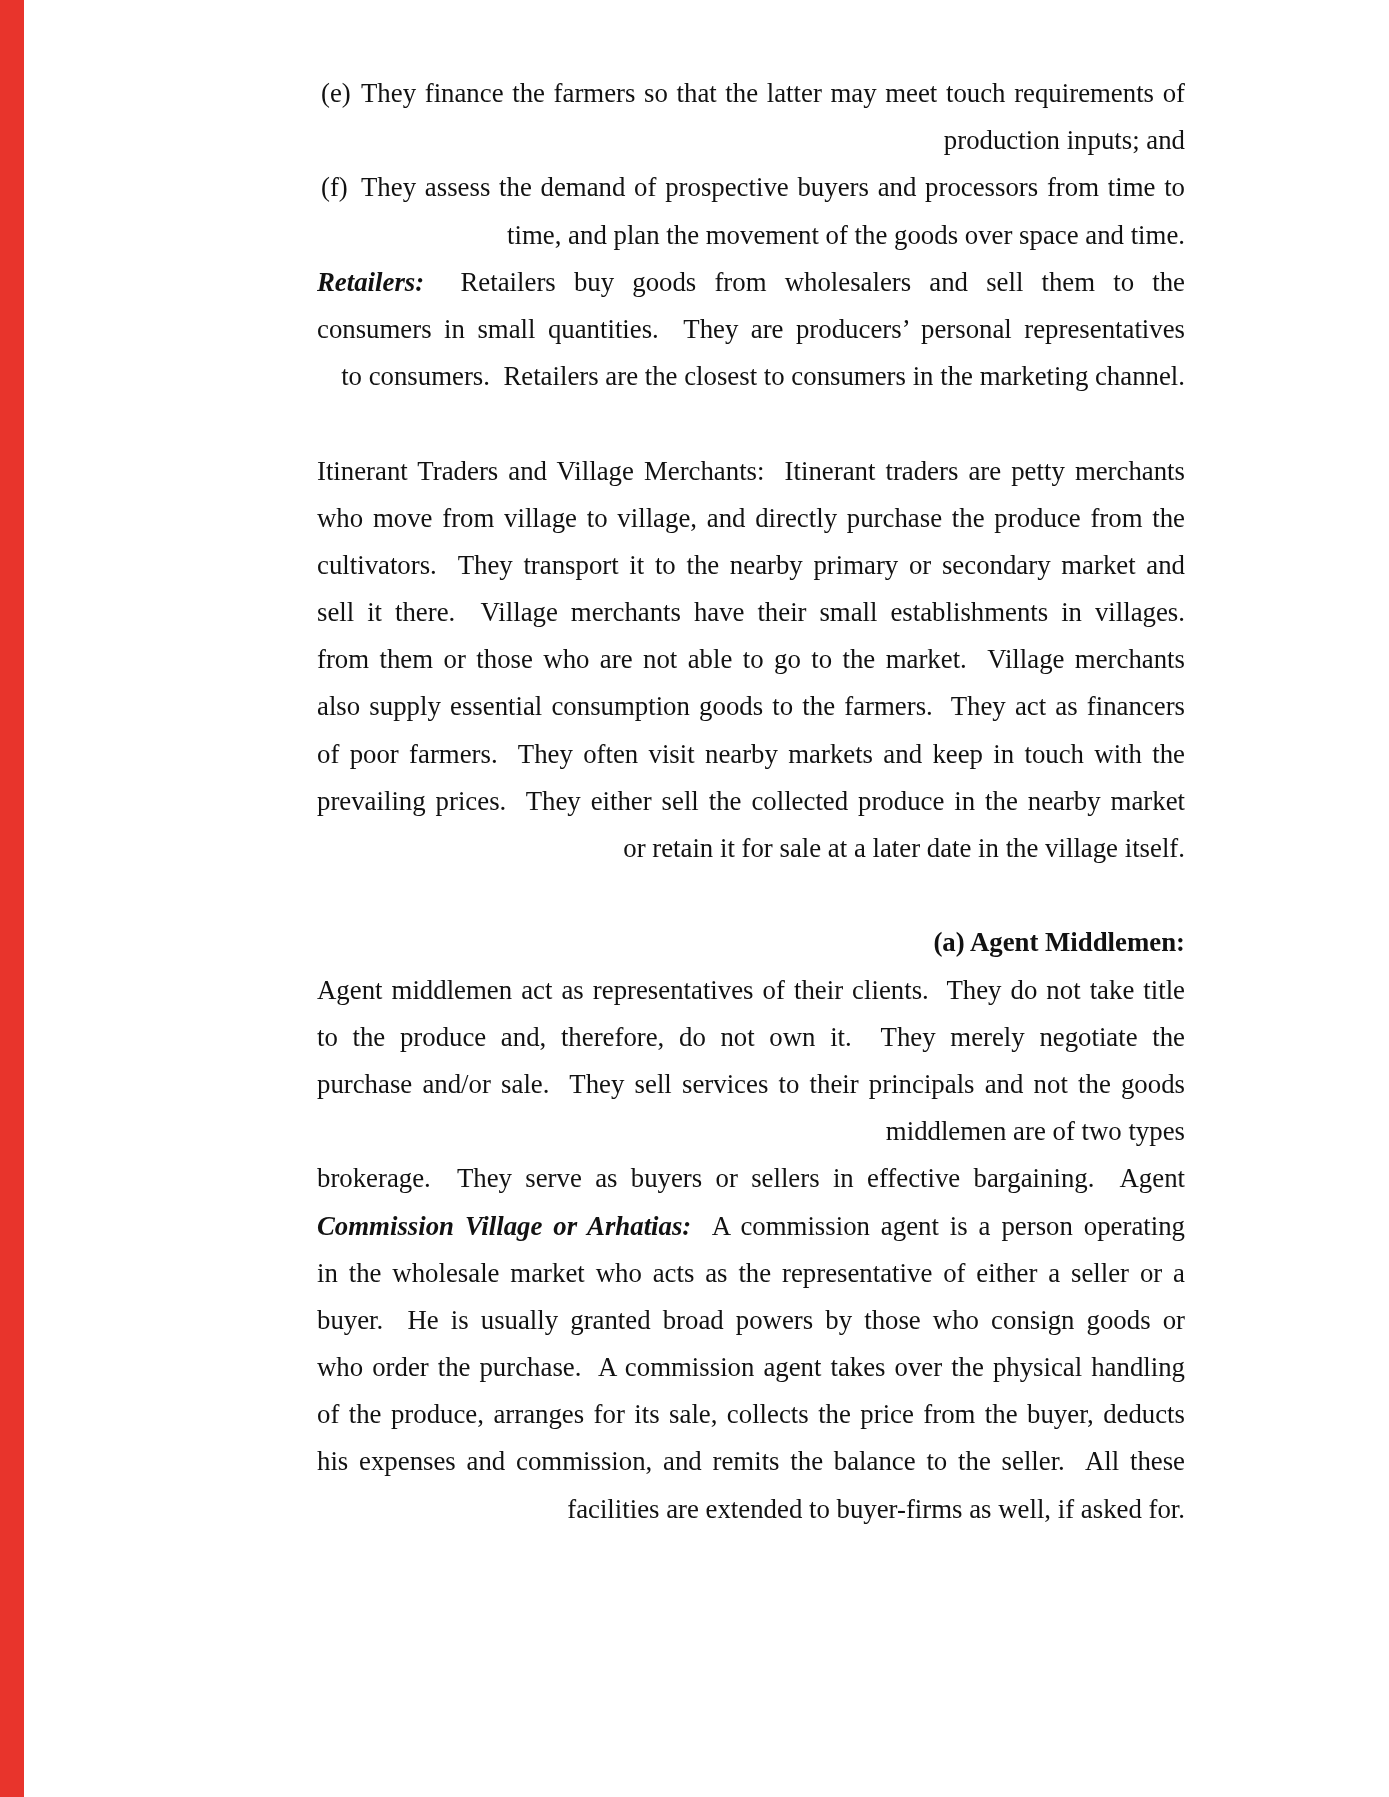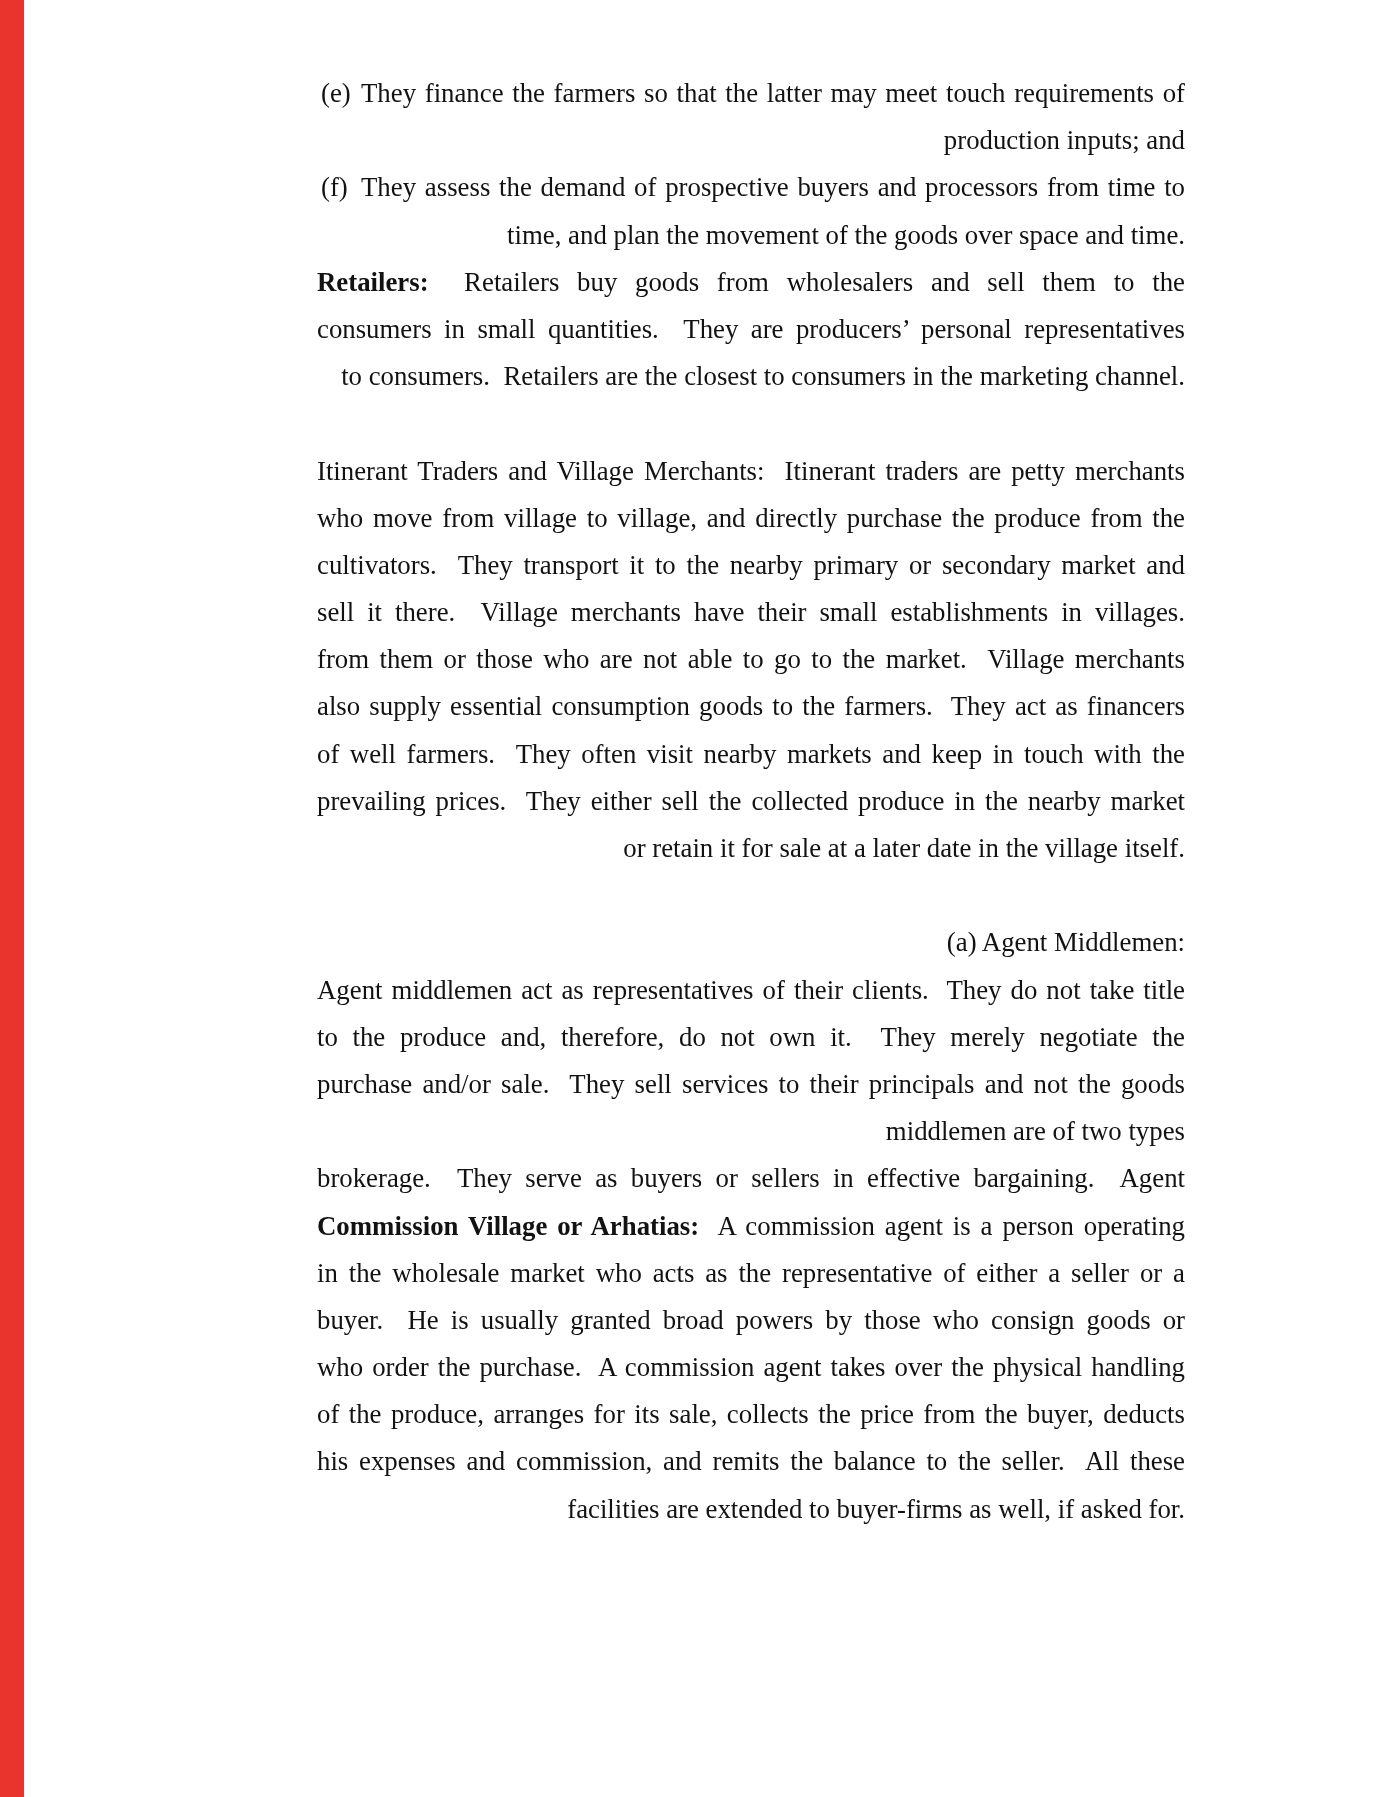--- a/index.html
+++ b/index.html
@@ -56,23 +56,24 @@
   .line .marker {
     position: absolute;
     left: 4px;
     top: 0;
   }
   .line.heading {
     margin-left: -51px;
   }
   .bi {
     font-weight: bold;
+    font-style: italic;
   }
   .b {
-    font-weight: normal;
+    font-weight: bold;
     margin-top: 16px;
   }
 </style>
 </head>
 <body>
 
 <div class="page" style="background: rgb(255, 255, 255); color: rgb(18, 18, 18);">
   <div class="red-stripe" style="background: rgb(232, 52, 44);"></div>
   <div class="doc-body">
       <div class="line j li"><span class="marker">(e)</span><span>They finance the farmers so that the latter may meet touch requirements of</span></div>
@@ -82,21 +83,21 @@
       <div class="line j"><span class="bi">Retailers:</span><span>  Retailers buy goods from wholesalers and sell them to the</span></div>
       <div class="line j"><span>consumers in small quantities.  They are producers’ personal representatives</span></div>
       <div class="line"><span>to consumers.  Retailers are the closest to consumers in the marketing channel.</span></div>
       <div class="line"></div>
       <div class="line j"><span>Itinerant Traders and Village Merchants:  Itinerant traders are petty merchants</span></div>
       <div class="line j"><span>who move from village to village, and directly purchase the produce from the</span></div>
       <div class="line j"><span>cultivators.  They transport it to the nearby primary or secondary market and</span></div>
       <div class="line j"><span>sell it there.  Village merchants have their small establishments in villages.</span></div>
       <div class="line j"><span>from them or those who are not able to go to the market.  Village merchants</span></div>
       <div class="line j"><span>also supply essential consumption goods to the farmers.  They act as financers</span></div>
-      <div class="line j"><span>of well farmers.  They often visit nearby markets and keep in touch with the</span></div>
+      <div class="line j"><span>of poor farmers.  They often visit nearby markets and keep in touch with the</span></div>
       <div class="line j"><span>prevailing prices.  They either sell the collected produce in the nearby market</span></div>
       <div class="line"><span>or retain it for sale at a later date in the village itself.</span></div>
       <div class="line"></div>
       <div class="line heading"><span class="b">(a) Agent Middlemen:</span></div>
       <div class="line j"><span>Agent middlemen act as representatives of their clients.  They do not take title</span></div>
       <div class="line j"><span>to the produce and, therefore, do not own it.  They merely negotiate the</span></div>
       <div class="line j"><span>purchase and/or sale.  They sell services to their principals and not the goods</span></div>
       <div class="line"><span>middlemen are of two types</span></div>
       <div class="line j"><span>brokerage.  They serve as buyers or sellers in effective bargaining.  Agent</span></div>
       <div class="line j"><span class="bi">Commission Village or Arhatias:</span><span>  A commission agent is a person operating</span></div>

